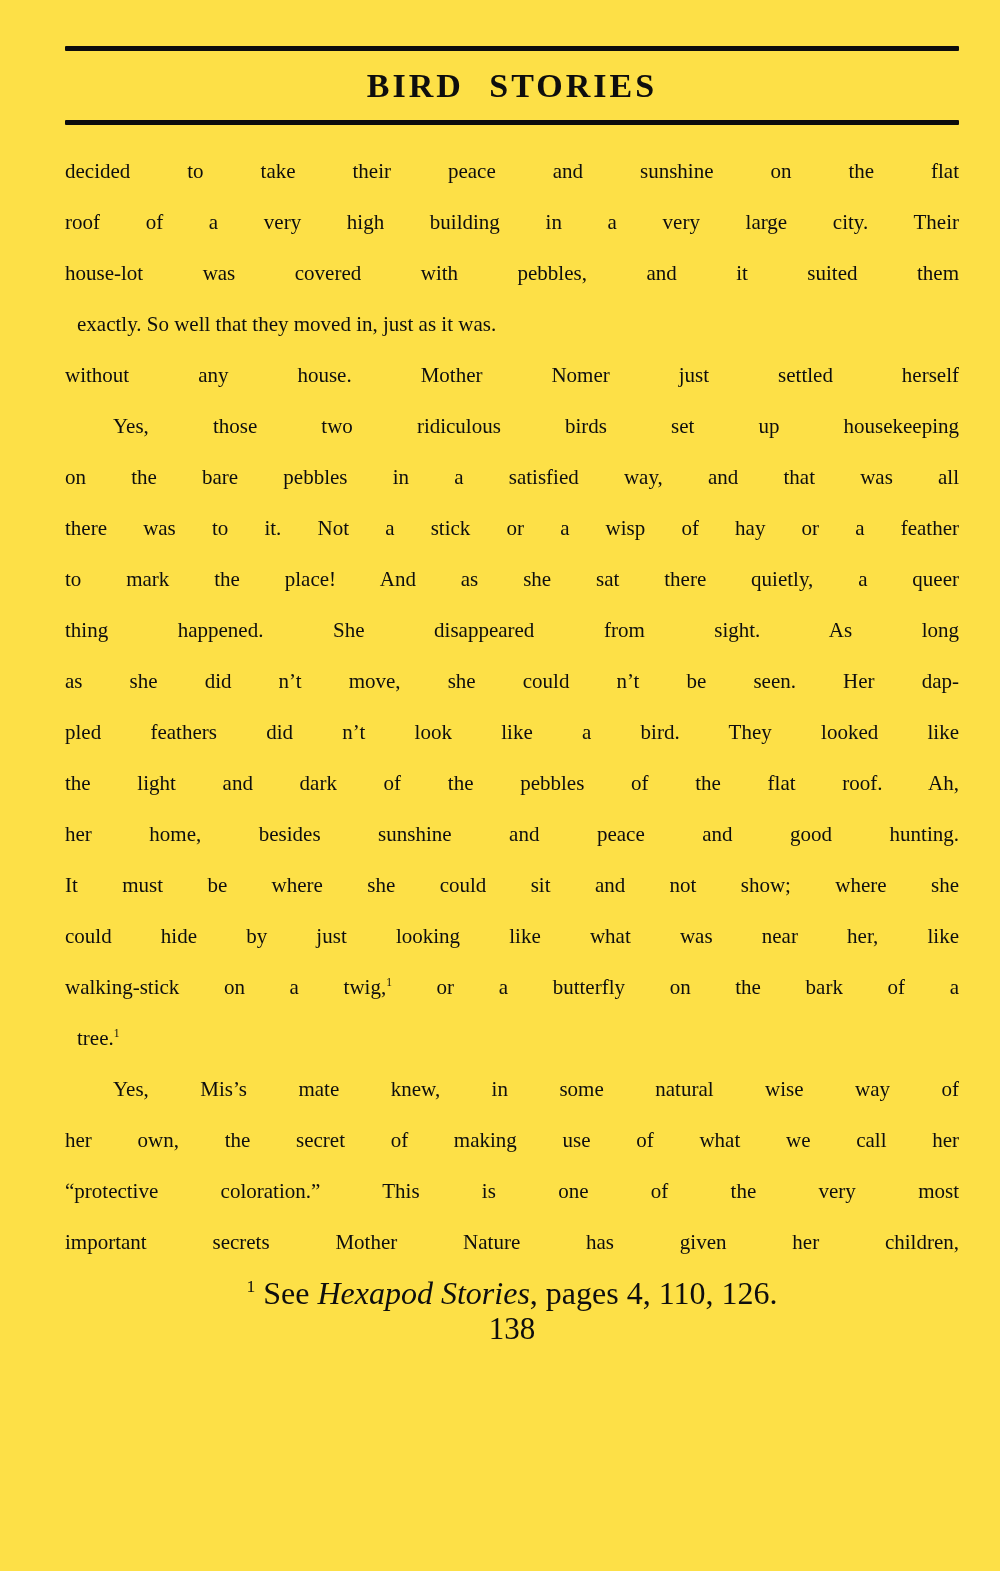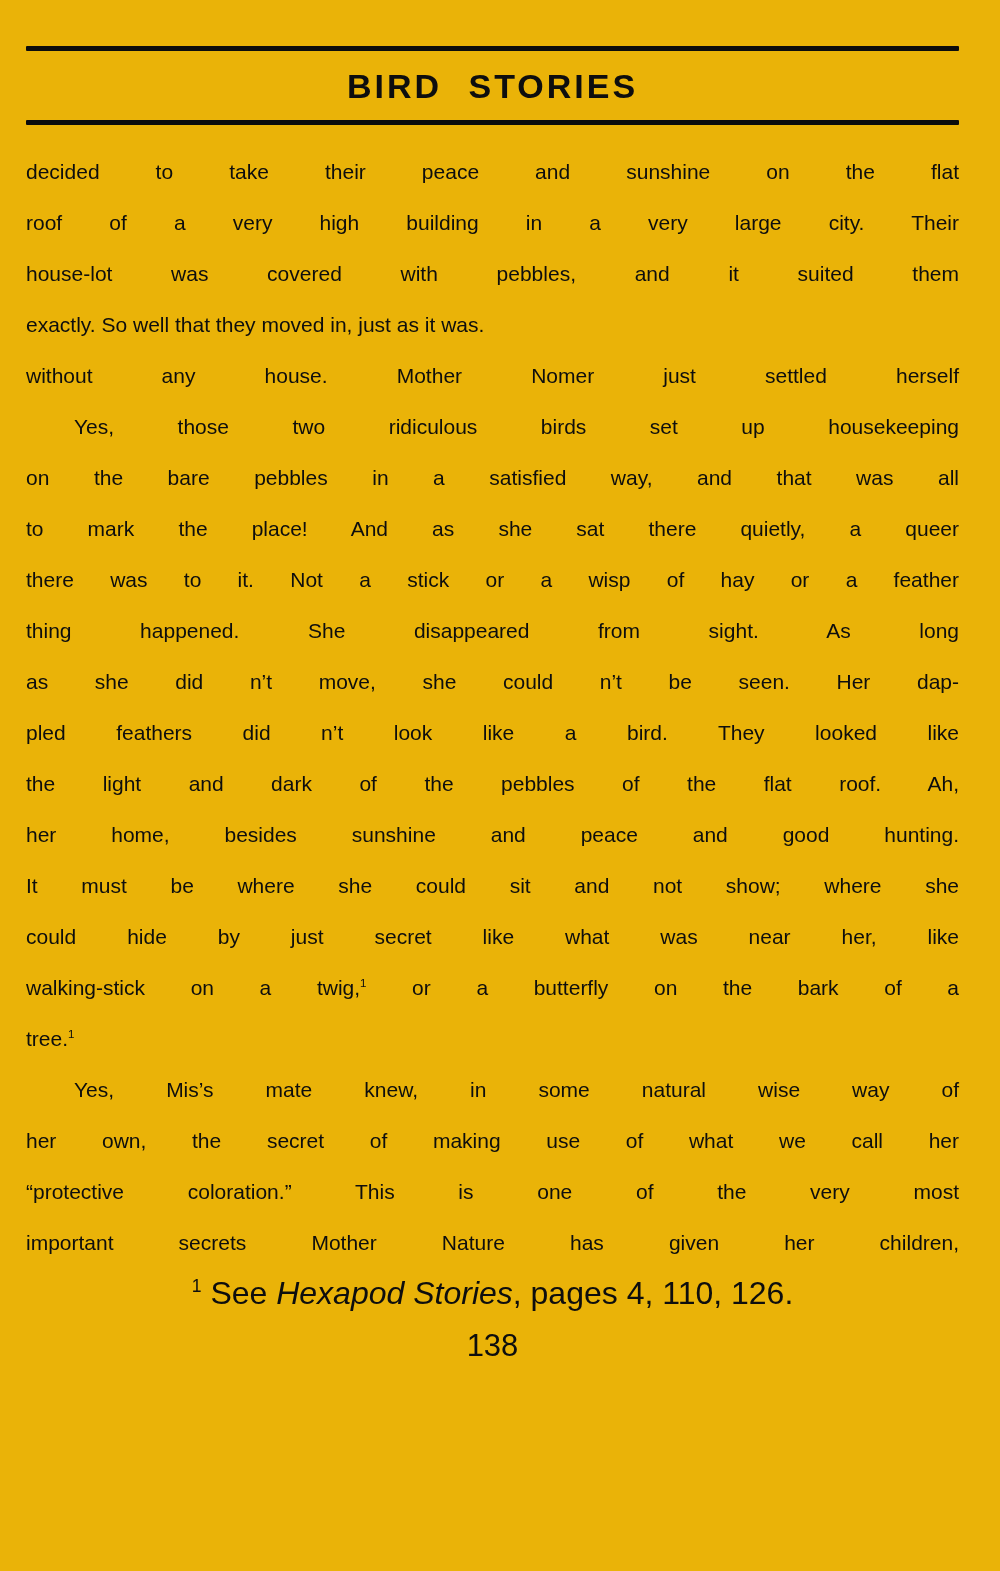--- a/index.html
+++ b/index.html
@@ -5,25 +5,25 @@
   html, body {
     margin: 0;
     padding: 0;
     background: #fbfbf9;
   }
   .page {
     position: relative;
     width: 1000px;
     height: 1571px;
     margin: 0 auto;
-    background: #eab308;
+    background: #fde047;
     color: #0e0e0e;
-    font-family: Liberation Sans, sans-serif;
+    font-family: Liberation Serif, serif;
     box-sizing: border-box;
-    padding: 46px 41px 0 26px;
+    padding: 46px 41px 0 65px;
     overflow: hidden;
   }
   .rule {
     height: 5px;
     background: #0c0c0c;
     border-radius: 1px;
   }
   .running-head {
     margin: 14px 0 13px 0;
     height: 42px;
@@ -42,37 +42,38 @@
     height: 51px;
     line-height: 51px;
     text-align: justify;
     text-justify: inter-word;
     text-align-last: justify;
     white-space: nowrap;
     overflow: visible;
   }
   .line.last {
     text-align-last: left;
+    margin-left: 12px;
   }
   .line.indent {
     text-indent: 48px;
   }
   .line sup, .footnote sup {
     font-size: 0.55em;
     vertical-align: super;
     line-height: 0;
   }
   .footnote {
     margin-top: 10px;
     text-align: center;
     font-size: 32px;
     line-height: 30px;
   }
   .page-number {
-    margin-top: 20px;
+    margin-top: 3px;
     text-align: center;
     font-size: 31px;
     line-height: 36px;
   }
 </style>
 </head>
 <body>
 
 <div class="page">
   <div class="rule"></div>
@@ -80,29 +81,29 @@
   <div class="rule"></div>
 
   <div class="body-text" id="body-text">
       <div class="line"><span>decided to take their peace and sunshine on the flat</span></div>
       <div class="line"><span>roof of a very high building in a very large city. Their</span></div>
       <div class="line"><span>house-lot was covered with pebbles, and it suited them</span></div>
       <div class="line last"><span>exactly. So well that they moved in, just as it was.</span></div>
       <div class="line"><span>without any house. Mother Nomer just settled herself</span></div>
       <div class="line indent"><span>Yes, those two ridiculous birds set up housekeeping</span></div>
       <div class="line"><span>on the bare pebbles in a satisfied way, and that was all</span></div>
+      <div class="line"><span>there was to it. Not a stick or a wisp of hay or a feather</span></div>
       <div class="line"><span>to mark the place! And as she sat there quietly, a queer</span></div>
-      <div class="line"><span>there was to it. Not a stick or a wisp of hay or a feather</span></div>
       <div class="line"><span>thing happened. She disappeared from sight. As long</span></div>
       <div class="line"><span>as she did n’t move, she could n’t be seen. Her dap-</span></div>
       <div class="line"><span>pled feathers did n’t look like a bird. They looked like</span></div>
       <div class="line"><span>the light and dark of the pebbles of the flat roof. Ah,</span></div>
       <div class="line"><span>her home, besides sunshine and peace and good hunting.</span></div>
       <div class="line"><span>It must be where she could sit and not show; where she</span></div>
-      <div class="line"><span>could hide by just secret like what was near her, like</span></div>
+      <div class="line"><span>could hide by just looking like what was near her, like</span></div>
       <div class="line"><span>walking-stick on a twig,</span><sup>1</sup><span> or a butterfly on the bark of a</span></div>
       <div class="line last"><span>tree.</span><sup>1</sup></div>
       <div class="line indent"><span>Yes, Mis’s mate knew, in some natural wise way of</span></div>
       <div class="line"><span>her own, the secret of making use of what we call her</span></div>
       <div class="line"><span>“protective coloration.” This is one of the very most</span></div>
       <div class="line"><span>important secrets Mother Nature has given her children,</span></div>
     </div>
 
   <div class="footnote" id="footnote"><sup>1</sup><span> See </span><i>Hexapod Stories</i><span>, pages 4, 110, 126.</span></div>
 

